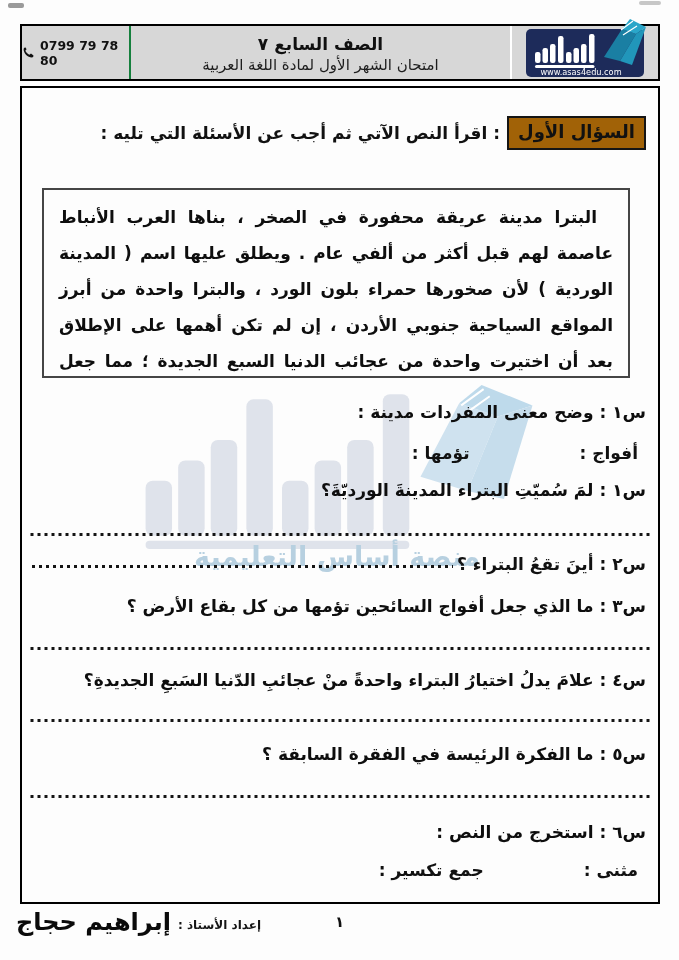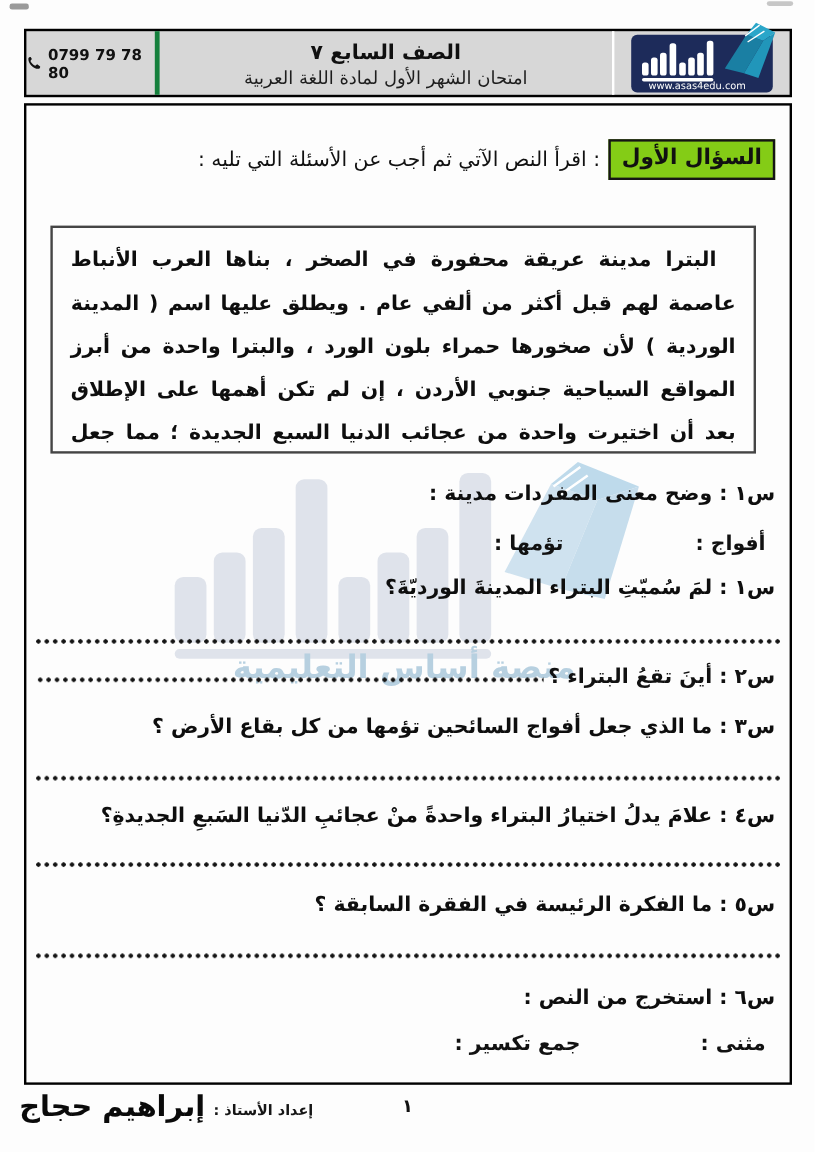--- a/index.html
+++ b/index.html
@@ -17,21 +17,21 @@
   .artifact.a2 { right:18px; top:1px; width:22px; height:4px; background:#c7c7c7; }
 
   
   .header-box {
     position:absolute; left:20px; top:24px; width:640px; height:57px;
     background:#d7d7d7; border:2.5px solid #000;
     display:flex; flex-direction:row;
   }
   .logo-cell { width:146px; position:relative; display:flex; align-items:flex-end; justify-content:center; }
   .title-cell {
-    flex:1; border-left:4px solid #15803d; border-right:2px solid #fff;
+    flex:1; border-left:2px solid #15803d; border-right:2px solid #fff;
     display:flex; flex-direction:column; align-items:center; justify-content:center;
     padding-top:2px;
   }
   .grade-title { font-size:17px; font-weight:bold; color:#101010; line-height:22px; }
   .exam-title  { font-size:15px; color:#1d1d1d; line-height:20px; }
   .phone-cell {
     width:107px; display:flex; align-items:center; justify-content:center;
     gap:5px; direction:ltr; font-size:12.5px; font-weight:bold; color:#111;
   }
   .phone-icon svg { display:block; }
@@ -51,23 +51,23 @@
     font-size:27px; font-weight:bold; color:#b7d0e0; margin-top:-14px; letter-spacing:1px;
   }
 
   
   .q-header-row {
     position:absolute; z-index:1; top:28px; right:12px;
     display:flex; align-items:center; gap:7px;
   }
   .q-label-box {
     border:2.5px solid #151515; padding:3px 9px 5px; font-size:18px; font-weight:bold;
-    background:#84cc16; line-height:22px;
-  }
-  .q-instruction { font-size:17px; font-weight:normal; }
+    background:#a16207; line-height:22px;
+  }
+  .q-instruction { font-size:17px; font-weight:bold; }
 
   
   .passage-box {
     position:absolute; z-index:1; top:100px; right:28px; left:20px; height:190px;
     border:2px solid #454545; padding:9px 15px 0 15px; background:rgba(253,253,253,.55);
     overflow:hidden;
   }
   .passage-box p {
     font-size:17px; font-weight:bold; line-height:36px;
     text-align:justify; text-indent:16px; color:#0e0e0e;

